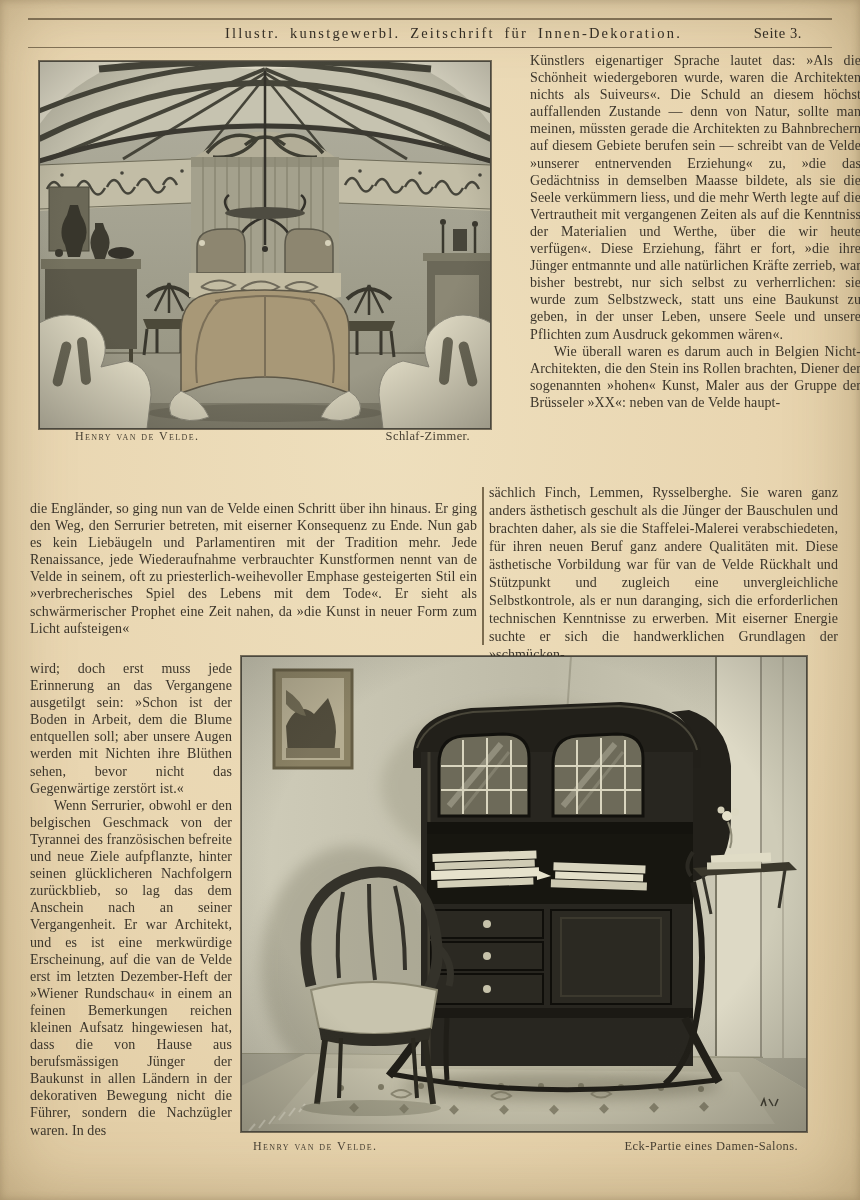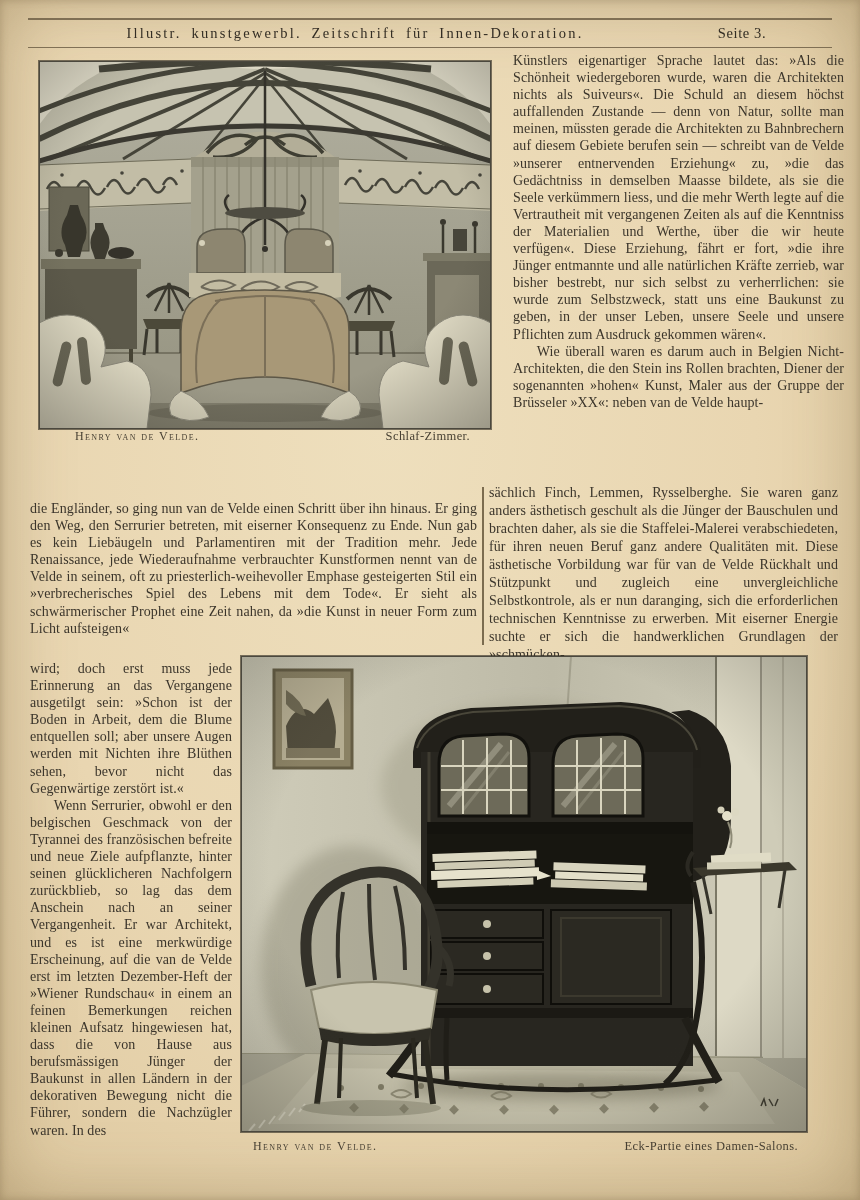--- a/index.html
+++ b/index.html
@@ -10,22 +10,22 @@
   }
   .page{
     position:absolute;inset:0;
     background:radial-gradient(ellipse at 45% 35%, #eedfbd 0%, #e9d6b1 55%, #dcc69c 100%);
     box-shadow:inset 0 0 70px rgba(110,85,45,.35), inset 0 0 8px rgba(90,70,40,.3);
   }
   .rule{height:1.5px;background:#6e5f47;opacity:.85;}
   .header{position:absolute;left:28px;top:18px;width:804px;color:#332d24;}
   .header-row{display:flex;align-items:baseline;height:27px;line-height:27px;font-size:14.5px;}
   .issue{padding-left:19px;width:150px;letter-spacing:.4px;}
-  .jtitle{flex:1;text-align:center;letter-spacing:2.2px;word-spacing:4px;}
-  .pageno{width:120px;text-align:center;padding-right:30px;letter-spacing:.6px;}
+  .jtitle{flex:1;text-align:right;letter-spacing:2.2px;word-spacing:4px;}
+  .pageno{width:120px;text-align:right;padding-right:30px;letter-spacing:.6px;}
   .photo{position:absolute;border:1px solid rgba(55,50,40,.65);box-shadow:0 0 0 1px rgba(235,225,200,.5) inset;}
   .photo svg{display:block;}
   .caprow{position:absolute;display:flex;justify-content:space-between;align-items:flex-start;color:#463f32;}
   .cap-artist{font-variant:small-caps;letter-spacing:1.4px;font-size:12px;}
   .cap-title{font-size:12.5px;letter-spacing:.4px;}
   .body-text{
     position:absolute;color:#3b352b;font-size:14px;line-height:17.1px;
     text-align:justify;letter-spacing:.1px;overflow:hidden;
   }
   .body-text p{margin:0;}
@@ -230,21 +230,21 @@
       <rect width="452" height="368" fill="url(#tvin)"></rect>
       <rect x="0.5" y="0.5" width="451" height="367" fill="none" stroke="#4b483e"></rect>
     </svg>
   </figure>
 
   <div class="caprow" style="left:38px;top:429px;width:452px;padding:0;box-sizing:border-box;padding-left:37px;padding-right:20px;">
     <span class="cap-artist">Henry van de Velde.</span>
     <span class="cap-title">Schlaf-Zimmer.</span>
   </div>
 
-  <div class="body-text" style="left:513px;top:52px;width:331px;height:430px;">
+  <div class="body-text" style="left:530px;top:52px;width:331px;height:430px;">
     <p>Künstlers eigenartiger Sprache lautet das: »Als die Schönheit wiedergeboren wurde, waren die Architekten nichts als Suiveurs«.  Die Schuld an diesem höchst auffallenden Zustande — denn von Natur, sollte man meinen, müssten gerade die Architekten zu Bahnbrechern auf diesem Gebiete berufen sein — schreibt van de Velde »unserer entnervenden Erziehung« zu, »die das Gedächtniss in demselben Maasse bildete, als sie die Seele verkümmern liess, und die mehr Werth legte auf die Vertrautheit mit vergangenen Zeiten als auf die Kenntniss der Materialien und Werthe, über die wir heute verfügen«.  Diese Erziehung, fährt er fort, »die ihre Jünger entmannte und alle natürlichen Kräfte zerrieb, war bisher bestrebt, nur sich selbst zu verherrlichen: sie wurde zum Selbstzweck, statt uns eine Baukunst zu geben, in der unser Leben, unsere Seele und unsere Pflichten zum Ausdruck gekommen wären«.</p>
     <p class="indent">Wie überall waren es darum auch in Belgien Nicht-Architekten, die den Stein ins Rollen brachten, Diener der sogenannten »hohen« Kunst, Maler aus der Gruppe der Brüsseler »XX«: neben van de Velde haupt-</p>
   </div>
 
   <div class="body-text" style="left:489px;top:484px;width:349px;height:172px;line-height:18px;">
     <p>sächlich Finch, Lemmen, Rysselberghe.  Sie waren ganz anders ästhetisch geschult als die Jünger der Bauschulen und brachten daher, als sie die Staffelei-Malerei verabschiedeten, für ihren neuen Beruf ganz andere Qualitäten mit.  Diese ästhetische Vorbildung war für van de Velde Rückhalt und Stützpunkt und zugleich eine unvergleichliche Selbstkontrole, als er nun daranging, sich die erforderlichen technischen Kenntnisse zu erwerben.  Mit eiserner Energie suchte er sich die handwerklichen Grundlagen der »schmücken-</p>
   </div>
 
   <div class="body-text" style="left:30px;top:500px;width:447px;height:156px;">
     <p>die Engländer, so ging nun van de Velde einen Schritt über ihn hinaus.  Er ging den Weg, den Serrurier betreten, mit eiserner Konsequenz zu Ende.  Nun gab es kein Liebäugeln und Parlamentiren mit der Tradition mehr.  Jede Renaissance, jede Wiederaufnahme verbrauchter Kunstformen nennt van de Velde in seinem, oft zu priesterlich-weihevoller Emphase gesteigerten Stil ein »verbrecherisches Spiel des Lebens mit dem Tode«.  Er sieht als schwärmerischer Prophet eine Zeit nahen, da »die Kunst in neuer Form zum Licht aufsteigen«</p>

